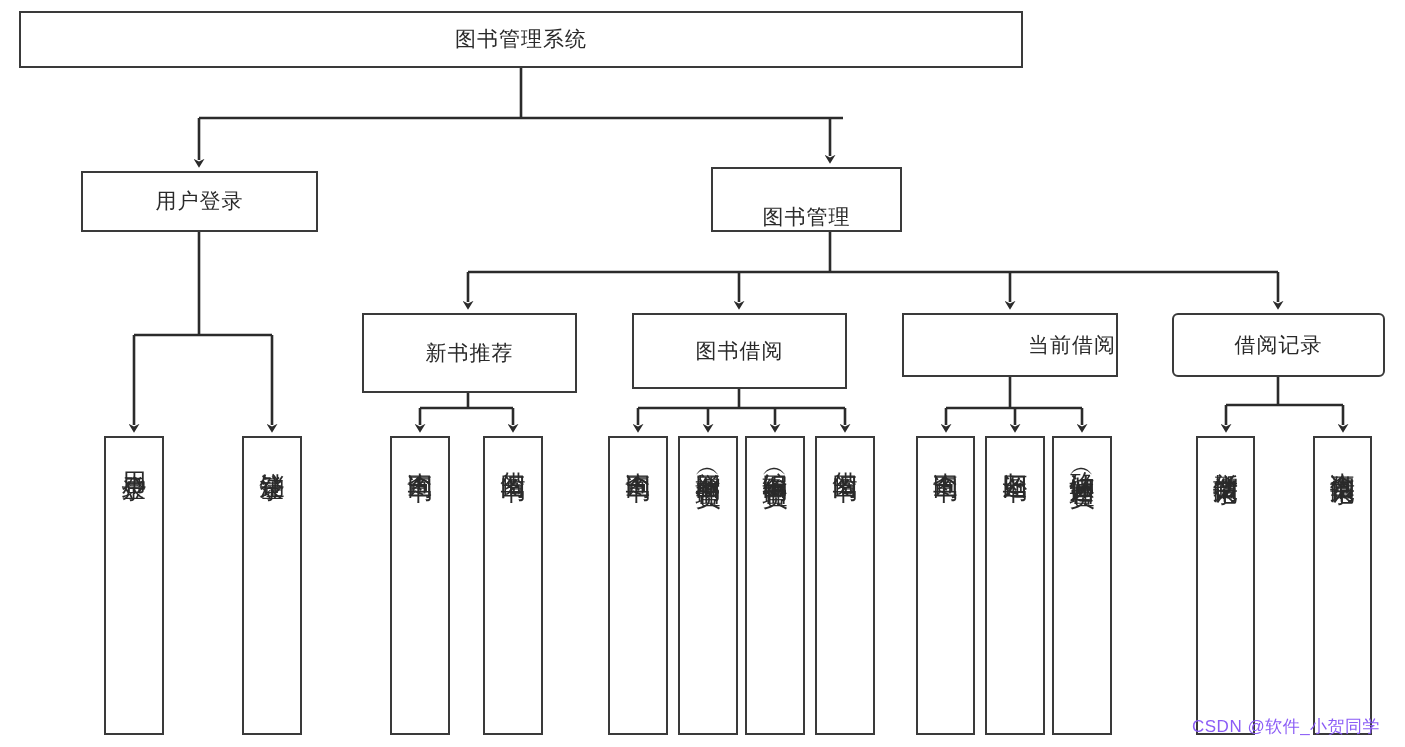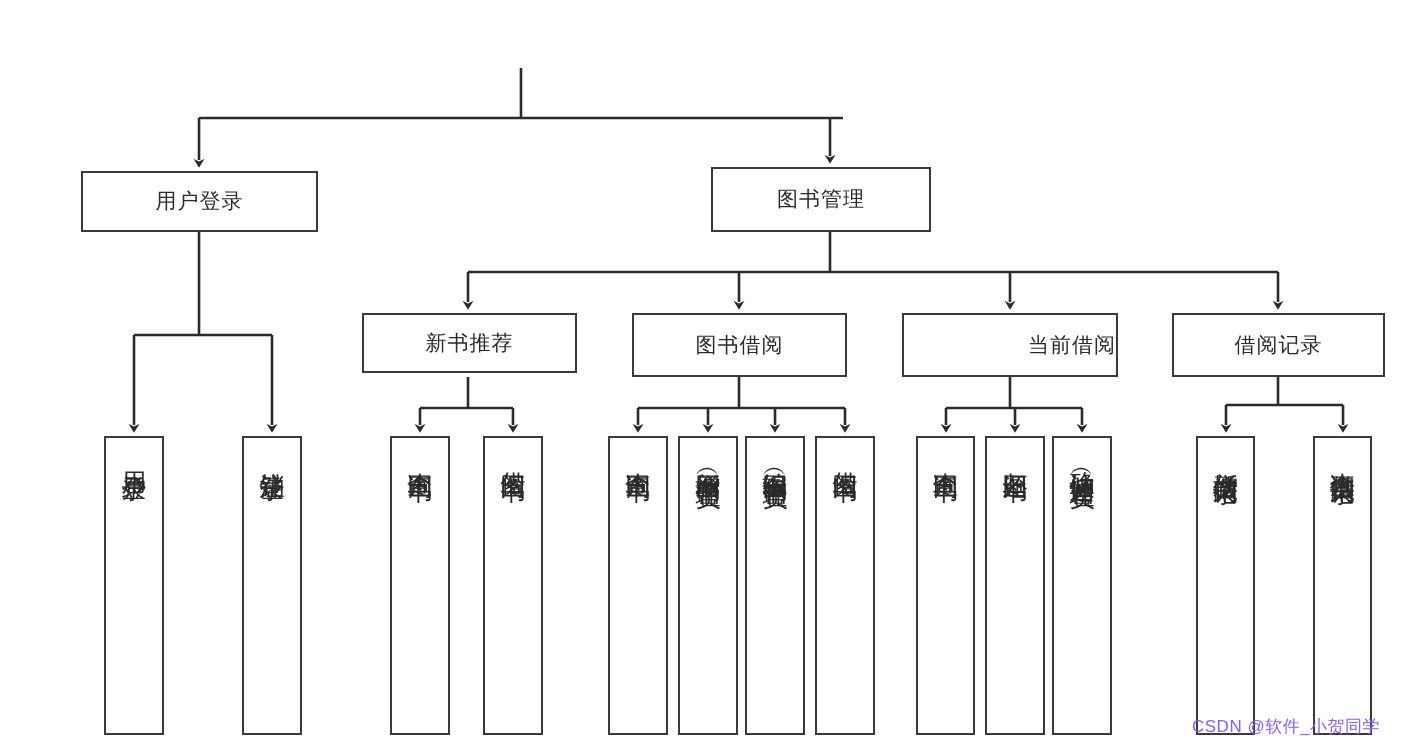--- a/index.html
+++ b/index.html
@@ -121,38 +121,41 @@
       <path d="M1015,408 L1015,425" marker-end="url(#arrow)"></path>
       <path d="M1082,408 L1082,425" marker-end="url(#arrow)"></path>
 
       <path d="M1278,377 L1278,405"></path>
       <path d="M1226,405 L1343,405"></path>
       <path d="M1226,405 L1226,425" marker-end="url(#arrow)"></path>
       <path d="M1343,405 L1343,425" marker-end="url(#arrow)"></path>
     </g>
   </svg>
 
+  <div class="node h" style="left:19px; top:11px; width:1004px; height:57px;">
+    <span class="lbl">图书管理系统</span>
+  </div>
 
   <div class="node h" style="left:81px; top:171px; width:237px; height:61px;">
     <span class="lbl">用户登录</span>
   </div>
-  <div class="node h" style="left:711px; top:167px; width:220px; height:65px;">
+  <div class="node h" style="left:711px; top:167px; width:191px; height:65px;align-items:flex-end;">
     <span class="lbl">图书管理</span>
   </div>
 
-  <div class="node h" style="left:362px; top:313px; width:215px; height:60px;">
+  <div class="node h" style="left:362px; top:313px; width:215px; height:80px;">
     <span class="lbl">新书推荐</span>
   </div>
-  <div class="node h" style="left:632px; top:313px; width:215px; height:64px;">
+  <div class="node h" style="left:632px; top:313px; width:215px; height:76px;">
     <span class="lbl">图书借阅</span>
   </div>
   <div class="node h" style="left:902px; top:313px; width:216px; height:64px;justify-content:flex-end;">
     <span class="lbl">当前借阅</span>
   </div>
-  <div class="node h" style="left:1172px; top:313px; width:213px; height:64px;">
+  <div class="node h" style="left:1172px; top:313px; width:213px; height:64px;border-radius:6px;">
     <span class="lbl">借阅记录</span>
   </div>
 
   <div class="node v" style="left:104px; top:436px; width:60px; height:299px;">
     <span class="lbl">用户登录</span>
   </div>
   <div class="node v" style="left:242px; top:436px; width:60px; height:299px;">
     <span class="lbl">注销登录</span>
   </div>
 

